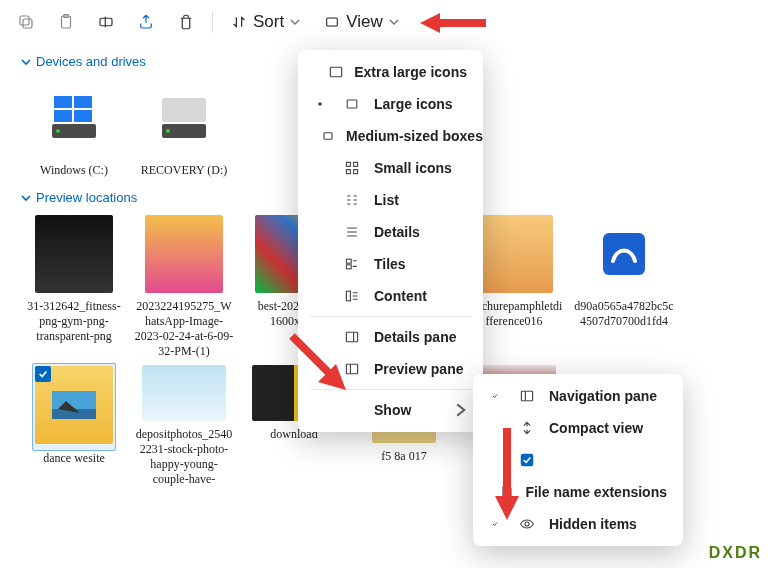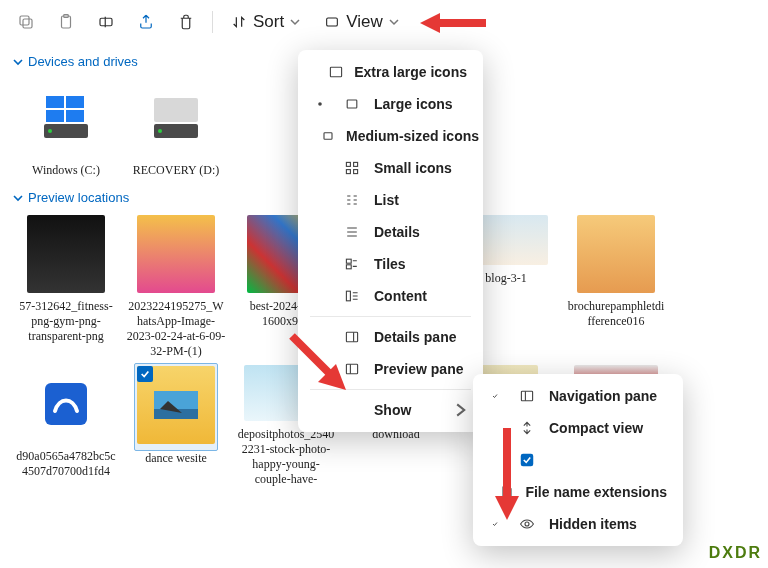--- a/index.html
+++ b/index.html
@@ -6,21 +6,21 @@
   body { font-family: "Segoe UI", sans-serif; font-size: 13px; color: #222; background: #fff; width: 768px; height: 568px; overflow: hidden; position: relative; }
   
   .toolbar { display: flex; align-items: center; height: 44px; padding: 0 8px; gap: 4px; border-bottom: 1px solid #fff; }
   .tb-divider { width: 1px; height: 22px; background: #ddd; margin: 0 4px; }
   .tb-btn { display: flex; align-items: center; justify-content: center; width: 36px; height: 36px; border-radius: 4px; color: #333; }
   .tb-btn svg { width: 18px; height: 18px; }
   .tb-btn.faded { color: #888; }
   .tb-textbtn { display: flex; align-items: center; gap: 6px; padding: 0 10px; height: 36px; border-radius: 4px; font-size: 17px; color: #222; }
   .tb-textbtn svg.chev { width: 10px; height: 10px; color: #777; }
 
-  .content { padding: 6px 8px 4px 8px; height: calc(100% - 44px); overflow: auto; }
+  .content { padding: 6px 8px 4px 16px; height: calc(100% - 44px); overflow: auto; }
   .section-hdr { display: flex; align-items: center; gap: 4px; color: #0067c0; font-size: 13px; padding: 4px 0 6px 4px; }
   .section-hdr svg { width: 12px; height: 12px; }
 
   .grid { display: flex; flex-wrap: wrap; gap: 4px 10px; padding: 2px 0 8px 8px; }
   .item { width: 100px; display: flex; flex-direction: column; align-items: center; text-align: center; }
   .thumb { width: 78px; height: 78px; display: flex; align-items: center; justify-content: center; margin-bottom: 4px; border-radius: 2px; overflow: hidden; }
   .item-label { font-size: 12px; line-height: 1.25; word-break: break-word; max-height: 62px; overflow: hidden; font-family: Liberation Serif, serif; }
   .item.selected .thumb-wrap { border: 1px solid #7bb6e6; background: rgba(0,103,192,0.10); border-radius: 2px; }
   .thumb-wrap { padding: 2px; position: relative; }
   .check-badge { position: absolute; top: 2px; left: 2px; width: 16px; height: 16px; background:#0067c0; display:flex; align-items:center; justify-content:center; border-radius:2px;}
@@ -146,45 +146,39 @@
         <path d="M2 4l4 4 4-4" fill="none" stroke="currentColor" stroke-width="1.6"></path>
       </svg>
     <span>Preview locations</span>
   </div>
   <div class="grid">
 
     <div class="item">
         <div class="thumb-wrap">
           <div class="thumb" style="background:linear-gradient(#111,#333);"></div>
         </div>
-        <div class="item-label">57-312642_fitness-png-gym-png-transparent-png</div>
+        <div class="item-label">31-312642_fitness-png-gym-png-transparent-png</div>
       </div>
     <div class="item">
         <div class="thumb-wrap">
           <div class="thumb" style="background:linear-gradient(#f4c04a,#e34a8f);"></div>
         </div>
         <div class="item-label">2023224195275_WhatsApp-Image-2023-02-24-at-6-09-32-PM-(1)</div>
       </div>
     <div class="item">
         <div class="thumb-wrap">
           <div class="thumb" style="background:linear-gradient(45deg,#0b4,#c33,#37c,#fc3);"></div>
         </div>
         <div class="item-label">best-2024-wal-1600x900</div>
       </div>
     <div class="item" style="width:100px">
         <div class="thumb-wrap">
           <div class="thumb" style="width:84px;height:50px;background:linear-gradient(#e8e8e8,#cfd8e0);"></div>
         </div>
         <div class="item-label">blog-2-1</div>
-      </div>
-    <div class="item">
-        <div class="thumb-wrap">
-          <div class="thumb" style="width:84px;height:50px;background:linear-gradient(#d8e8f0,#f8efe2);"></div>
-        </div>
-        <div class="item-label">blog-3-1</div>
       </div>
     <div class="item">
         <div class="thumb-wrap">
           <div class="thumb" style="background:linear-gradient(#f6ca7a,#e69b50);"></div>
         </div>
         <div class="item-label">brochurepamphletdifference016</div>
       </div>
 
     <div class="item">
         <div class="thumb-wrap">
@@ -264,21 +258,21 @@
       </div>
       <span class="menu-text">Large icons</span>
     </div>
   <div class="menu-item">
       <div class="menu-leading"></div>
       <div class="menu-icon">
         <svg viewBox="0 0 20 20" fill="none" stroke="currentColor" stroke-width="1.4">
           <rect x="5" y="6" width="10" height="8" rx="1"></rect>
         </svg>
       </div>
-      <span class="menu-text">Medium-sized icons</span>
+      <span class="menu-text">Medium-sized boxes</span>
     </div>
   <div class="menu-item">
       <div class="menu-leading"></div>
       <div class="menu-icon">
         <svg viewBox="0 0 20 20" fill="none" stroke="currentColor" stroke-width="1.4">
           <rect x="3" y="3" width="5" height="5"></rect>
           <rect x="12" y="3" width="5" height="5"></rect>
           <rect x="3" y="12" width="5" height="5"></rect>
           <rect x="12" y="12" width="5" height="5"></rect>
         </svg>

